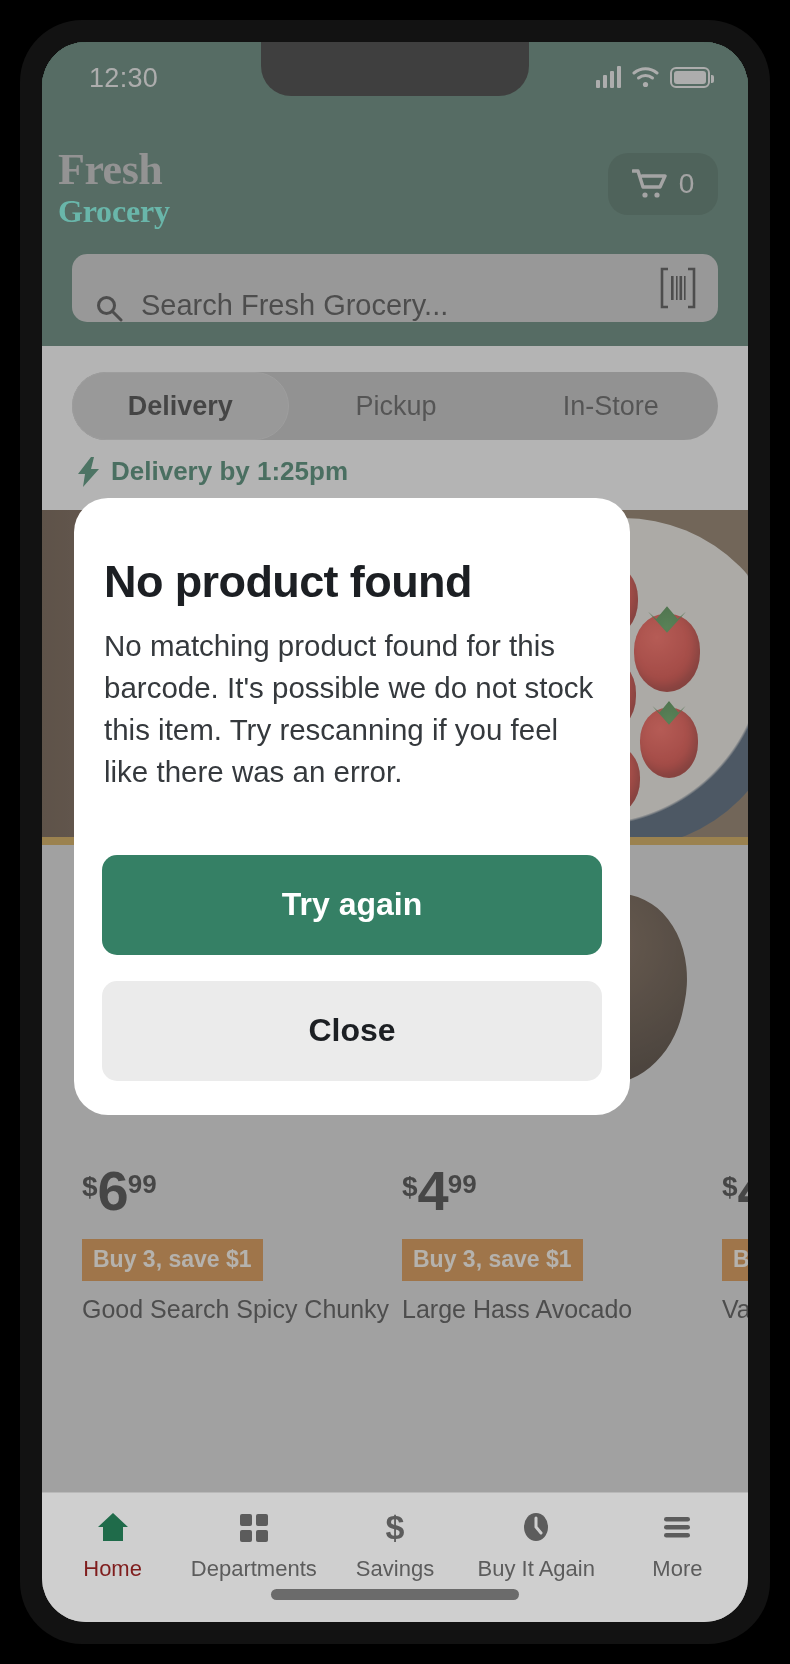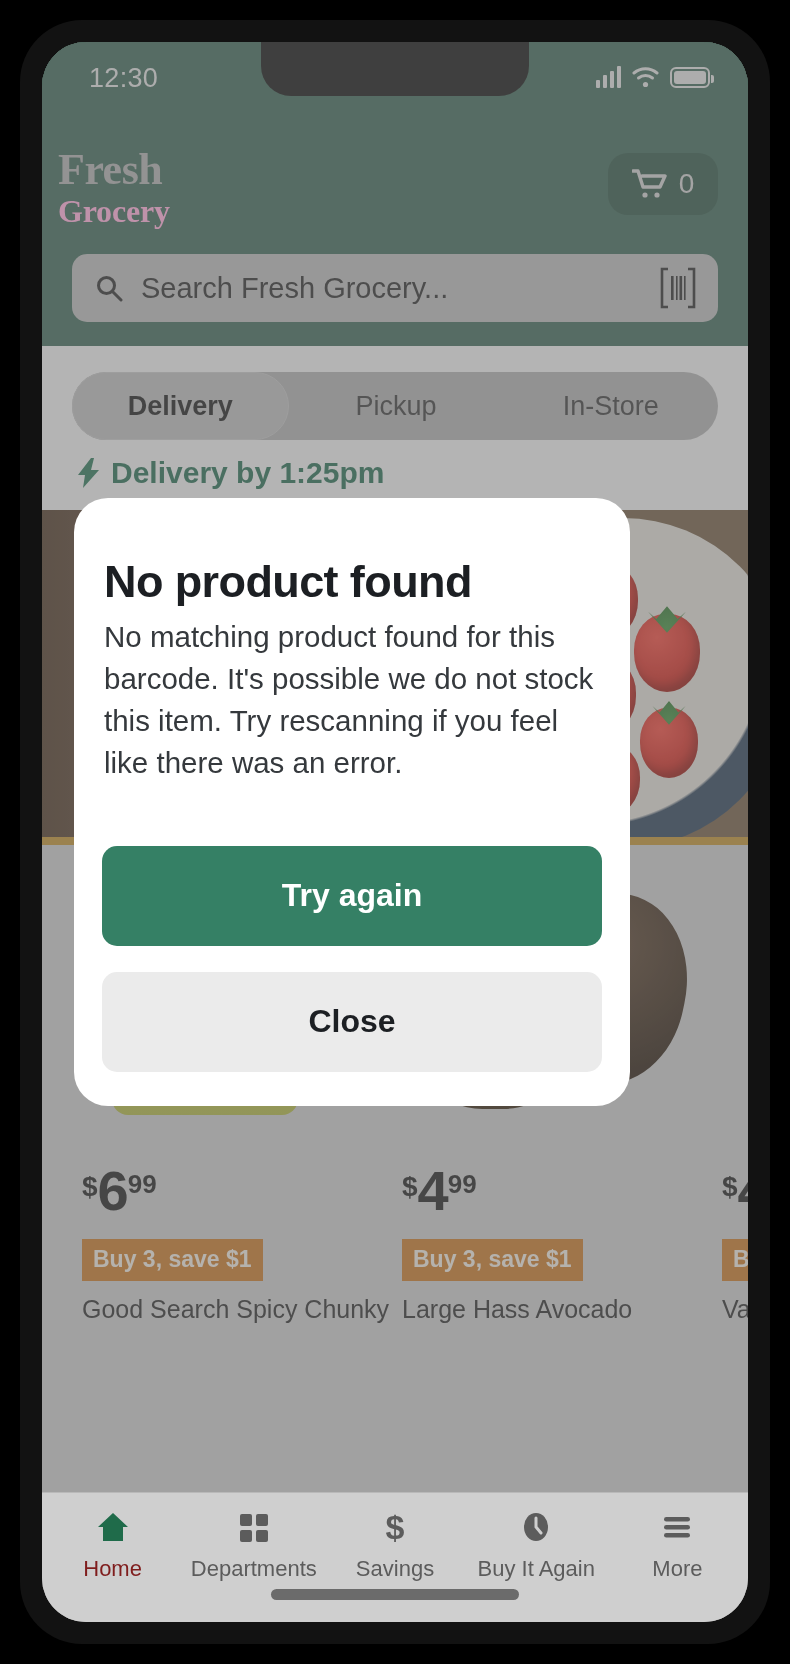--- a/index.html
+++ b/index.html
@@ -75,36 +75,36 @@
     position: absolute; left: 0; top: 0; width: 100%; height: 304px;
     background: #3b6354; z-index: 4;
   }
   #brand { position: absolute; left: 16px; top: 106px; line-height: 1; }
   #brand .brand-top {
     font-family: "Liberation Serif", serif;
     font-size: 44px; font-weight: bold; color: #a9a9a9; letter-spacing: -.5px;
   }
   #brand .brand-bottom {
     font-family: "Liberation Serif", serif;
-    font-size: 32px; font-weight: bold; color: #f9a8d4;
+    font-size: 32px; font-weight: bold; color: #5eead4;
     margin-top: 3px; letter-spacing: -.2px;
   }
   #cart-button {
     position: absolute; right: 30px; top: 111px;
     width: 110px; height: 62px; border-radius: 20px;
     background: #2f5244; display: flex; align-items: center;
     justify-content: center; gap: 9px;
   }
   .cart-glyph { width: 38px; height: 30px; }
   #cart-count { color: #c9c9c9; font-size: 28px; }
 
   #search-bar {
     position: absolute; left: 30px; top: 212px;
     width: 646px; height: 68px; border-radius: 15px;
-    background: #b2b2b2; display: flex; align-items: center;
+    background: #b2b2b2; display: flex; align-items: flex-end;
   }
   #search-icon { margin-left: 23px; width: 28px; height: 28px; flex: none; }
   #search-placeholder {
     margin-left: 18px; color: #2b2b2b; font-size: 29px;
   }
   #barcode-icon {
     position: absolute; right: 22px; top: 50%; transform: translateY(-50%);
     width: 36px; height: 42px;
   }
 
@@ -124,21 +124,21 @@
   }
   .mode-tab.active {
     background: #b4b4b4; border-radius: 34px;
     border: 1px solid #bdbdbd; color: #1c1c1c; font-weight: bold;
   }
   #delivery-eta {
     position: absolute; left: 36px; top: 110px;
     display: flex; align-items: center; gap: 11px;
   }
   #bolt-icon { width: 22px; height: 30px; }
-  #delivery-eta-text { font-size: 30px; color: #26684f; font-weight: bold; }
+  #delivery-eta-text { font-size: 26px; color: #26684f; font-weight: bold; }
 
   
   #content {
     position: absolute; left: 0; top: 468px; right: 0; bottom: 130px;
     background: #c3c3c3; overflow: hidden; z-index: 2;
   }
   
   #hero {
     position: absolute; left: 0; top: 0; width: 100%; height: 335px;
     background:
@@ -263,21 +263,21 @@
     position: absolute; left: 32px; top: 456px;
     width: 556px;
     background: #fff; border-radius: 34px;
     z-index: 20; padding: 58px 28px 34px;
   }
   #modal-title {
     font-size: 45px; font-weight: bold; color: #1c1f23;
     letter-spacing: -.6px; padding: 0 2px;
   }
   #modal-body {
-    margin-top: 8px; padding: 0 2px;
+    margin-top: 17px; padding: 0 2px;
     font-size: 29.5px; line-height: 1.42; color: #35393d;
   }
   #modal-actions { margin-top: 62px; }
   .modal-btn {
     width: 100%; height: 100px; border: none; border-radius: 15px;
     font-size: 32px; font-weight: bold;
     font-family: "Liberation Sans", sans-serif;
     display: flex; align-items: center; justify-content: center;
     cursor: pointer;
   }

